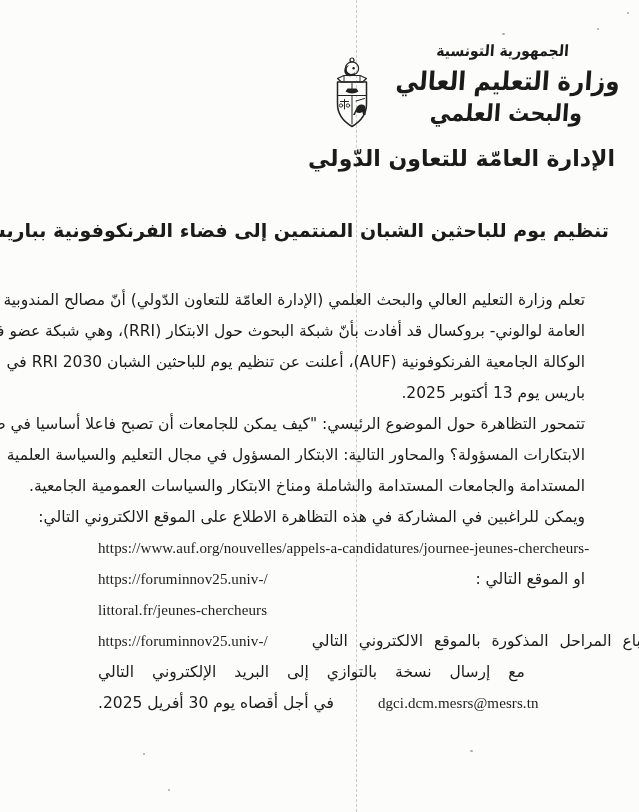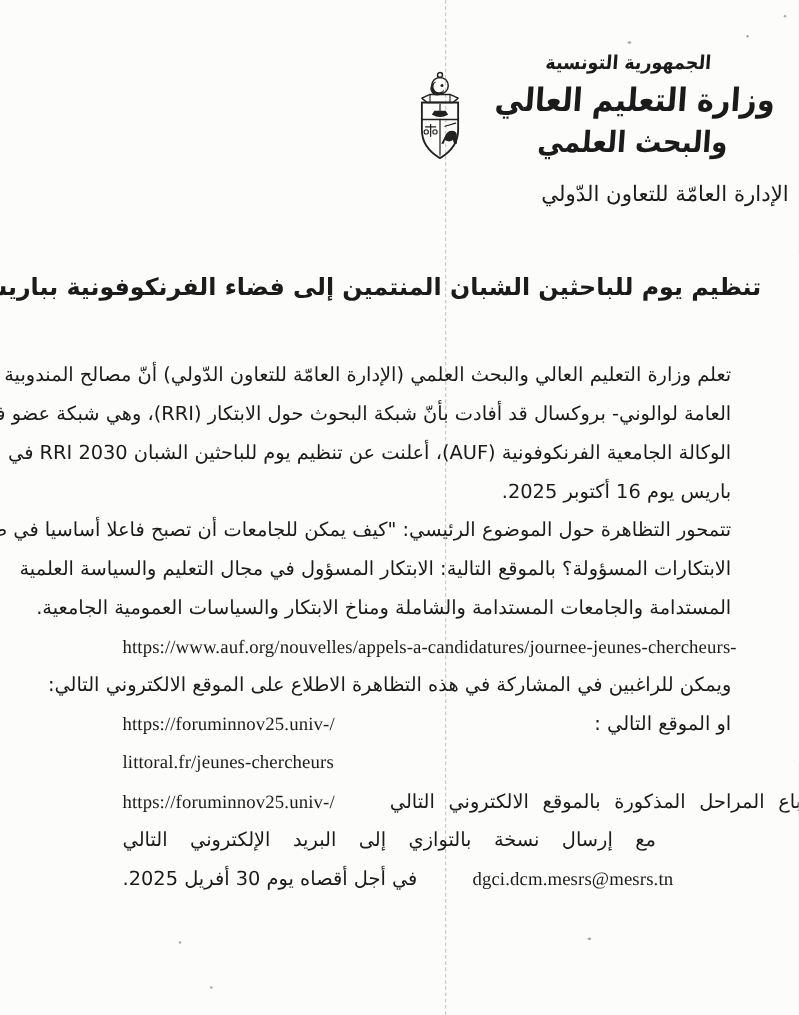--- a/index.html
+++ b/index.html
@@ -30,22 +30,22 @@
     transform:skewX(-4deg) scaleY(1.12);transform-origin:right top;
     white-space:nowrap;letter-spacing:-.5px;
   }
   .ministry2{
     position:absolute;top:100px;right:56px;
     font-size:21px;font-weight:bold;
     transform:skewX(-4deg) scaleY(1.12);transform-origin:right top;
     white-space:nowrap;letter-spacing:-.5px;
   }
   .directorate{
-    position:absolute;top:146px;right:8px;
-    font-size:17px;font-weight:normal;white-space:nowrap;
+    position:absolute;top:146px;right:24px;
+    font-size:22px;font-weight:bold;white-space:nowrap;
   }
   .emblem{position:absolute;left:331px;top:57px;width:42px;height:74px;}
   
   .doc-title{
     position:absolute;top:219px;left:30px;right:30px;
     text-align:center;font-size:19px;font-weight:bold;
     direction:rtl;white-space:nowrap;
   }
   
   .doc-body{
@@ -114,26 +114,26 @@
     <div class="ministry1">وزارة التعليم العالي</div>
     <div class="ministry2">والبحث العلمي</div>
     <div class="directorate">الإدارة العامّة للتعاون الدّولي</div>
 
     <div class="doc-title">تنظيم يوم للباحثين الشبان المنتمين إلى فضاء الفرنكوفونية بباريس</div>
 
     <div class="doc-body" id="doc-body">
         <div class="line justify"><span dir="rtl" class="ar">تعلم وزارة التعليم العالي والبحث العلمي (الإدارة العامّة للتعاون الدّولي) أنّ مصالح المندوبية</span></div>
         <div class="line justify"><span dir="rtl" class="ar">العامة لوالوني- بروكسال قد أفادت بأنّ شبكة البحوث حول الابتكار (RRI)، وهي شبكة عضو في</span></div>
         <div class="line justify"><span dir="rtl" class="ar">الوكالة الجامعية الفرنكوفونية (AUF)، أعلنت عن تنظيم يوم للباحثين الشبان RRI 2030 في</span></div>
-        <div class="line right"><span dir="rtl" class="ar">باريس يوم 16 أكتوبر 2025.</span></div>
+        <div class="line right"><span dir="rtl" class="ar">باريس يوم 13 أكتوبر 2025.</span></div>
         <div class="line justify"><span dir="rtl" class="ar">تتمحور التظاهرة حول الموضوع الرئيسي: "كيف يمكن للجامعات أن تصبح فاعلا أساسيا في ظهور</span></div>
-        <div class="line justify"><span dir="rtl" class="ar">الابتكارات المسؤولة؟ بالموقع التالية: الابتكار المسؤول في مجال التعليم والسياسة العلمية</span></div>
+        <div class="line justify"><span dir="rtl" class="ar">الابتكارات المسؤولة؟ والمحاور التالية: الابتكار المسؤول في مجال التعليم والسياسة العلمية</span></div>
         <div class="line justify"><span dir="rtl" class="ar">المستدامة والجامعات المستدامة والشاملة ومناخ الابتكار والسياسات العمومية الجامعية.</span></div>
+        <div class="line right"><span dir="rtl" class="ar">ويمكن للراغبين في المشاركة في هذه التظاهرة الاطلاع على الموقع الالكتروني التالي:</span></div>
         <div class="line center"><span dir="ltr" class="url">https://www.auf.org/nouvelles/appels-a-candidatures/journee-jeunes-chercheurs-</span></div>
-        <div class="line right"><span dir="rtl" class="ar">ويمكن للراغبين في المشاركة في هذه التظاهرة الاطلاع على الموقع الالكتروني التالي:</span></div>
         <div class="line between">
           <span dir="ltr" class="url">https://foruminnov25.univ-/</span>
           <span dir="rtl" class="ar">او الموقع التالي :</span>
         </div>
         <div class="line between">
           <span dir="ltr" class="url">littoral.fr/jeunes-chercheurs</span>
         </div>
         <div class="line between">
           <span dir="ltr" class="url">https://foruminnov25.univ-/</span>
           <span dir="rtl" class="ar-spread">عبر اتباع المراحل المذكورة بالموقع الالكتروني التالي</span>

